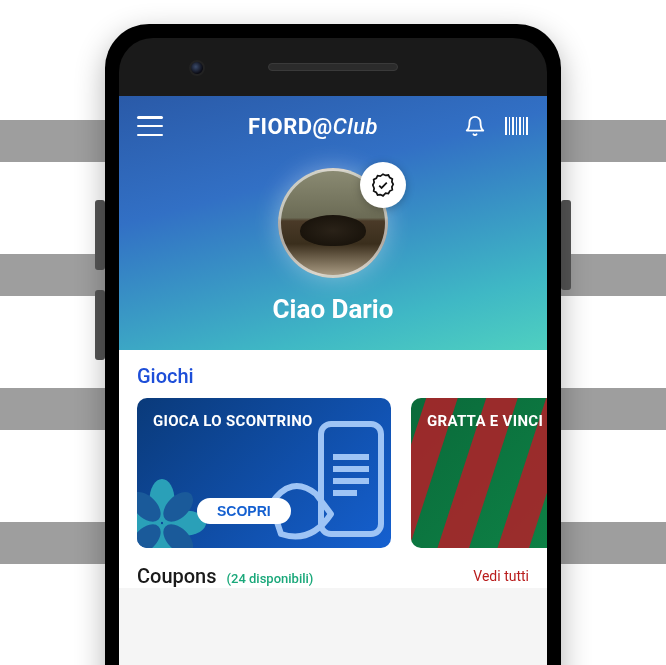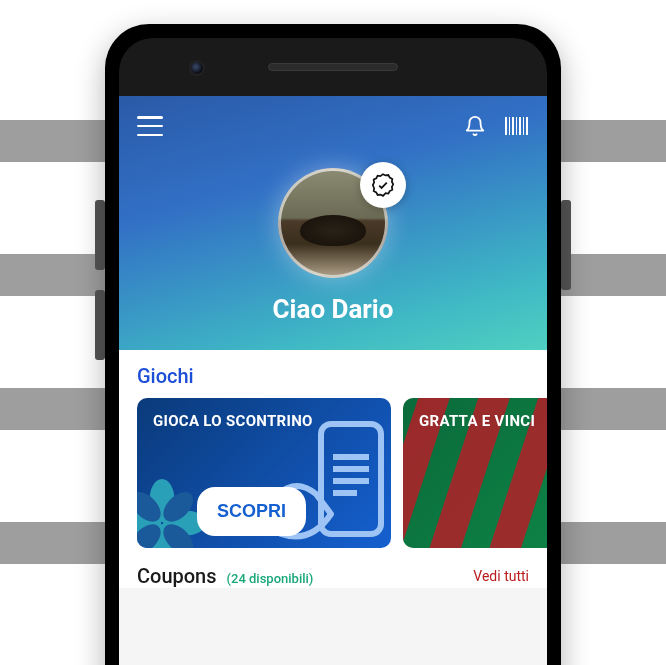--- a/index.html
+++ b/index.html
@@ -147,47 +147,47 @@
     padding: 14px 0 4px 18px;
   }
   .section-title {
     font-size: 20px;
     font-weight: 500;
     color: #1d4ed8;
     margin-bottom: 10px;
   }
   .cards {
     display: flex;
-    gap: 12px;
+    gap: 20px;
     overflow: hidden;
   }
   .card {
     flex: 0 0 254px;
     height: 150px;
     border-radius: 10px;
     position: relative;
     color: #fff;
     padding: 14px 16px;
     overflow: hidden;
   }
   .card-title {
     font-size: 15px;
     font-weight: 700;
     letter-spacing: 0.3px;
     position: relative;
     z-index: 2;
   }
   .card-btn {
     position: absolute;
-    bottom: 12px;
+    bottom: 24px;
     background: #fff;
     color: #1560d0;
-    font-size: 18px;
+    font-size: 14px;
     font-weight: 700;
-    padding: 14px 20px;
+    padding: 5px 20px;
     border-radius: 18px;
     border: none;
     cursor: pointer;
     z-index: 3;
   }
   .card1 { background: linear-gradient(135deg, #0a3a7a 0%, #1560d0 100%); }
   .card1 .card-btn { left: 60px; }
   .card1 .deco-phone {
     position:absolute; right:-10px; bottom:-6px; width:140px; height:140px;
   }
@@ -234,20 +234,23 @@
     </div>
 
     <div class="screen">
 
       <div class="hero">
         <div class="topbar">
           <div class="menu-icon">
             <span></span>
               <span></span>
               <span></span>
+          </div>
+          <div class="brand">
+            <span>FIORD</span><span class="at">@</span><span class="club">Club</span>
           </div>
           <div class="top-icons">
             <div class="icon-btn">
               <svg viewBox="0 0 24 24" width="22" height="22" fill="none" stroke="#fff" stroke-width="2" stroke-linecap="round" stroke-linejoin="round">
                   <path d="M18 8a6 6 0 10-12 0c0 7-3 9-3 9h18s-3-2-3-9"></path>
                   <path d="M13.7 21a2 2 0 01-3.4 0"></path>
                 </svg>
             </div>
             <div class="icon-btn">
               <svg viewBox="0 0 24 18" width="26" height="20">

